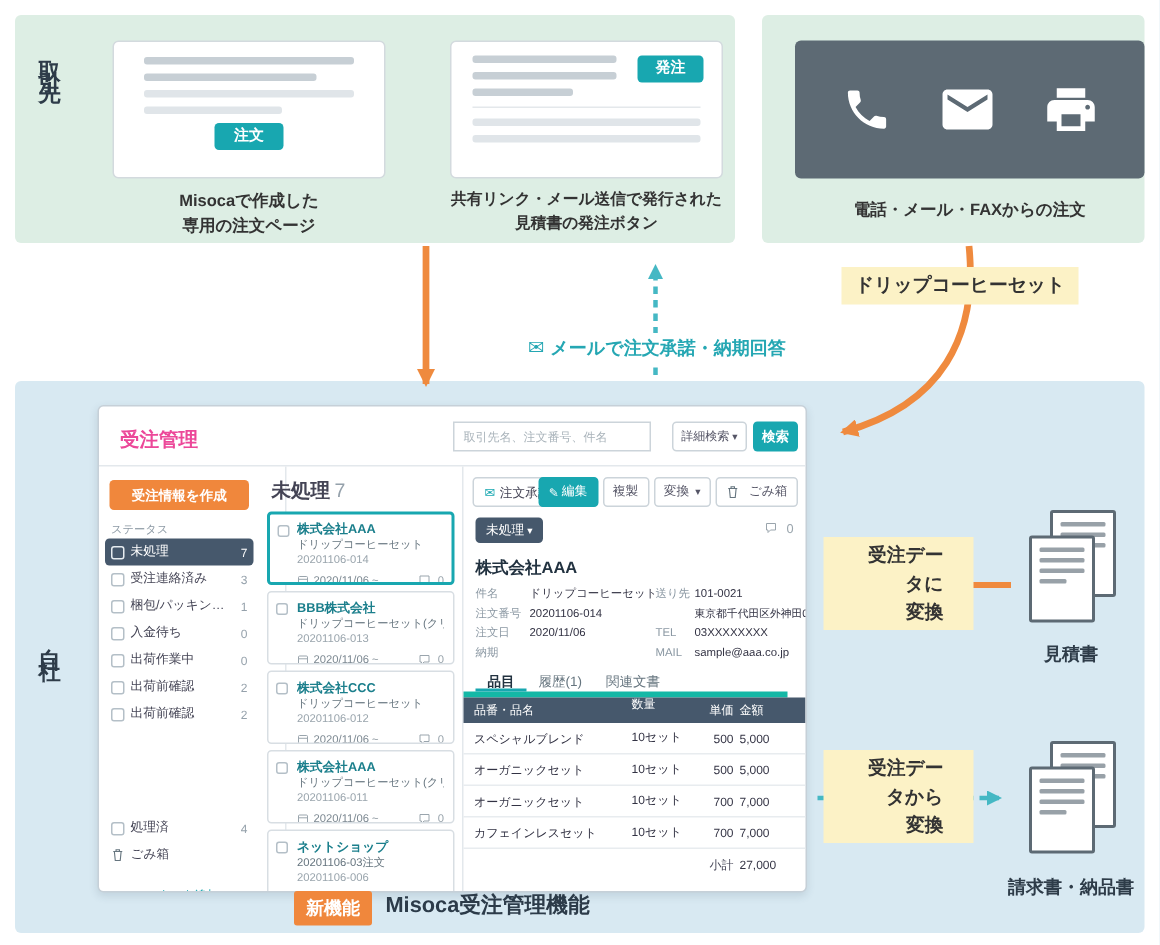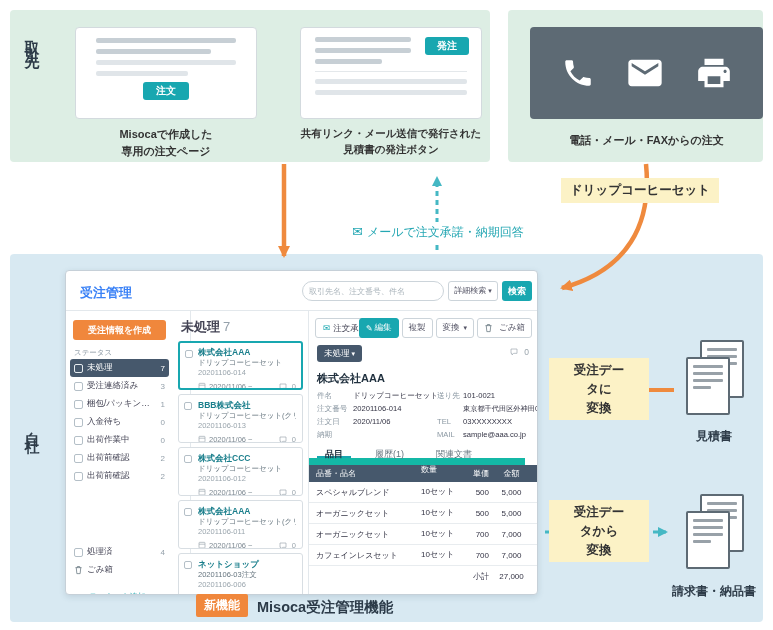--- a/index.html
+++ b/index.html
@@ -30,46 +30,46 @@
 #caption-order-page{left:65px;top:116px;width:182px}
 #caption-quote{left:290px;top:116px;width:182px;font-size:10.5px}
 #caption-contact{left:22px;top:122px;width:233px}
 .cicon{display:block}
 
 #arrow-layer{position:absolute;left:0;top:0;z-index:1;pointer-events:none}
 
 .flow-label{position:absolute;z-index:2;background:#fcf2c6;font-weight:bold;font-size:12.5px;color:#333;padding:4px 9px;white-space:nowrap}
 #flow-auto{left:201px;top:178px}
 #flow-manual{left:561px;top:178px}
-#flow-mail{position:absolute;z-index:2;left:347px;top:222px;color:#25a7b3;font-weight:normal;font-size:12px;background:#fff;padding:2px 5px;white-space:nowrap}
+#flow-mail{position:absolute;z-index:2;left:347px;top:222px;color:#25a7b3;font-weight:bold;font-size:12px;background:#fff;padding:2px 5px;white-space:nowrap}
 #flow-mail .env{margin-right:4px;font-size:13px}
-.convert-label{position:absolute;z-index:2;background:#fcf2c6;font-weight:bold;font-size:12.5px;color:#333;text-align:center;line-height:1.5;padding:3px 20px}
+.convert-label{position:absolute;z-index:2;background:#fcf2c6;font-weight:bold;font-size:12.5px;color:#333;text-align:right;line-height:1.5;padding:3px 20px}
 #convert-to{left:539px;top:104px;width:100px}
 #convert-from{left:539px;top:246px;width:100px}
 
 .doc-stack{position:absolute;z-index:2;width:58px;height:78px}
 .doc{position:absolute;width:44px;height:58px;background:#fff;border:2px solid #5d6a74;border-radius:2px;padding:6px 5px}
 .doc.back{right:0;top:0}
 .doc.front{left:0;top:17px}
 .dline{height:3px;background:#98a1a8;border-radius:1px;margin-bottom:4px}
 .dline.short{width:60%}
 #docs-quote{left:676px;top:86px}
 #docs-invoice{left:676px;top:240px}
 .doc-caption{position:absolute;z-index:2;font-weight:bold;font-size:12px;color:#2e3c49;text-align:center;white-space:nowrap}
 #caption-docs-quote{left:664px;top:174px;width:80px}
 #caption-docs-invoice{left:650px;top:329px;width:108px}
 
-#footer-row{position:absolute;z-index:2;left:186px;top:340px;display:flex;align-items:flex-end;gap:9px}
+#footer-row{position:absolute;z-index:2;left:186px;top:340px;display:flex;align-items:flex-start;gap:9px}
 #new-badge{background:#f0873c;color:#fff;font-weight:bold;font-size:12px;padding:3px 8px;border-radius:2px}
 #footer-title{font-weight:bold;font-size:14.5px;color:#2c3b49}
 
 .app-window{position:absolute;z-index:2;left:55px;top:16px;width:473px;height:325px;background:#fff;border:1px solid #c6d0d8;border-radius:4px;box-shadow:0 2px 6px rgba(50,70,90,.14);font-size:9px;overflow:hidden}
 .app-header{position:absolute;left:0;top:0;right:0;height:40px;border-bottom:1px solid #e3e8ec}
-.app-title{position:absolute;left:14px;top:13px;font-size:13px;font-weight:bold;color:#3b82f6}
-.search-input{position:absolute;left:236px;top:10px;width:142px;height:20px;border:1px solid #ccd4da;border-radius:10px;font-size:8px;padding:0 6px;color:#555;font-family:inherit}
+.app-title{position:absolute;left:14px;top:13px;font-size:13px;font-weight:bold;color:#ec4899}
+.search-input{position:absolute;left:236px;top:10px;width:132px;height:20px;border:1px solid #ccd4da;border-radius:0;font-size:8px;padding:0 6px;color:#555;font-family:inherit}
 .search-input::placeholder{color:#aab4bb}
 .detail-search{position:absolute;left:382px;top:10px;width:50px;height:20px;line-height:18px;border:1px solid #ccd4da;border-radius:3px;font-size:8px;color:#556;text-align:center}
 .caret{font-size:7px;color:inherit;margin-left:2px}
 .search-btn{position:absolute;left:436px;top:10px;width:30px;height:20px;line-height:20px;background:#18a7b0;color:#fff;border-radius:3px;font-size:9px;text-align:center;font-weight:bold}
 
 .app-sidebar{position:absolute;left:0;top:40px;bottom:0;width:125px;border-right:1px solid #e3e8ec}
 .create-btn{position:absolute;left:7px;top:9px;width:93px;height:20px;line-height:20px;background:#f0873c;color:#fff;font-size:9px;font-weight:bold;text-align:center;border-radius:3px}
 .status-caption{position:absolute;left:8px;top:37px;font-size:7.5px;color:#8b98a3}
 #status-list{position:absolute;left:4px;top:48px;width:99px}
 .status-item{display:flex;align-items:center;height:18px;padding:0 4px;font-size:8.5px;color:#445;border-radius:3px}
@@ -85,21 +85,21 @@
 
 .app-list{position:absolute;left:107px;top:40px;bottom:0;width:136px;border-right:1px solid #e3e8ec;overflow:hidden}
 .list-header{padding:7px 8px 5px;font-size:13px;color:#445;font-weight:bold}
 .lh-count{color:#95a1ab;margin-left:3px;font-weight:normal}
 .order-card{position:relative;margin:0 5px 4px;border:1px solid #d8dee3;border-radius:3px;padding:5px 6px 4px 19px;height:49px;background:#fff;overflow:hidden}
 .order-card.selected{border:2px solid #18a7b0;padding:4px 5px 3px 18px}
 .chk{position:absolute;left:5px;top:7px;width:8px;height:8px;border:1px solid #b4bfc7;border-radius:2px;background:#fff}
 .o-name{font-size:8.5px;font-weight:bold;color:#1b7f8c;line-height:1.3;white-space:nowrap;overflow:hidden}
 .o-sub{font-size:7.5px;color:#66757f;line-height:1.35;white-space:nowrap;overflow:hidden}
 .o-num{font-size:7.5px;color:#9aa5ad;line-height:1.35}
-.o-foot{display:flex;align-items:flex-start;font-size:7.5px;color:#7d8992;margin-top:4px}
+.o-foot{display:flex;align-items:flex-end;font-size:7.5px;color:#7d8992;margin-top:4px}
 .mini{width:8px;height:8px;margin-right:3px;flex:none}
 .o-bubble{margin-left:auto;display:flex;align-items:center;gap:2px;color:#9aa5ad}
 
 .app-detail{position:absolute;left:243px;top:40px;bottom:0;right:0}
 .d-toolbar{position:absolute;left:6px;right:5px;top:7px;height:20px}
 .accept-btn{position:absolute;left:0;top:0;height:20px;line-height:18px;border:1px solid #ccd4da;border-radius:3px;padding:0 7px;font-size:8.5px;color:#445;background:#fff;white-space:nowrap}
 .accept-btn .env{color:#18a7b0;margin-right:3px}
 .tb-group{position:absolute;right:0;top:0;display:flex;gap:3px}
 .btn{height:20px;border:1px solid #ccd4da;border-radius:3px;padding:0 6px;font-size:8.5px;color:#556;background:#fff;display:flex;align-items:center;gap:2px;white-space:nowrap}
 .btn.teal{background:#18a7b0;border-color:#18a7b0;color:#fff}
@@ -110,30 +110,30 @@
 .d-info{position:absolute;left:8px;top:78px;right:4px;height:54px}
 .icol{position:absolute;top:0}
 .icol.left{left:0;width:118px}
 .icol.right{left:120px;right:0}
 .irow{display:flex;font-size:7.6px;line-height:13px;white-space:nowrap}
 .ilabel{color:#8b98a3;flex:none;width:36px}
 .icol.right .ilabel{width:26px}
 .ival{color:#334}
 .irow.cont{padding-left:26px}
 .irow.cont .ival{font-size:7.2px}
-.d-tabs{position:absolute;left:0;right:12px;top:134px;height:20px;border-bottom:7px solid #14b8a6;display:flex;padding-left:8px;gap:16px}
+.d-tabs{position:absolute;left:0;right:12px;top:134px;height:20px;border-bottom:4px solid #14b8a6;display:flex;padding-left:8px;gap:0}
 .tab{font-size:9px;color:#66757f;padding:0 8px;line-height:19px}
 .tab.active{color:#223240;font-weight:bold;border-bottom:2px solid #18a7b0}
 .d-table{position:absolute;left:0;right:0;top:154px;bottom:0}
 .thead{display:flex;background:#46586c;color:#fff;font-size:8px;height:17px;line-height:17px}
 .trow{display:flex;font-size:8px;color:#334;border-bottom:1px solid #e8ecef;align-items:center;min-height:21px}
 .c-name{flex:1;padding:0 7px}
 .c-qty{width:36px;line-height:1.2;padding-right:2px}
 .c-price{width:36px;text-align:right;padding-right:4px}
-.c-amt{width:44px;text-align:center;padding-right:7px}
+.c-amt{width:44px;text-align:left;padding-right:7px}
 .trow.subtotal{border-bottom:none}
 .c-sub{width:72px;text-align:right;padding-right:4px;color:#445}
 .pencil{font-size:8px}
 </style>
 </head>
 <body>
 
 <div class="canvas">
 
   <div class="panel green" id="panel-partners-left">

